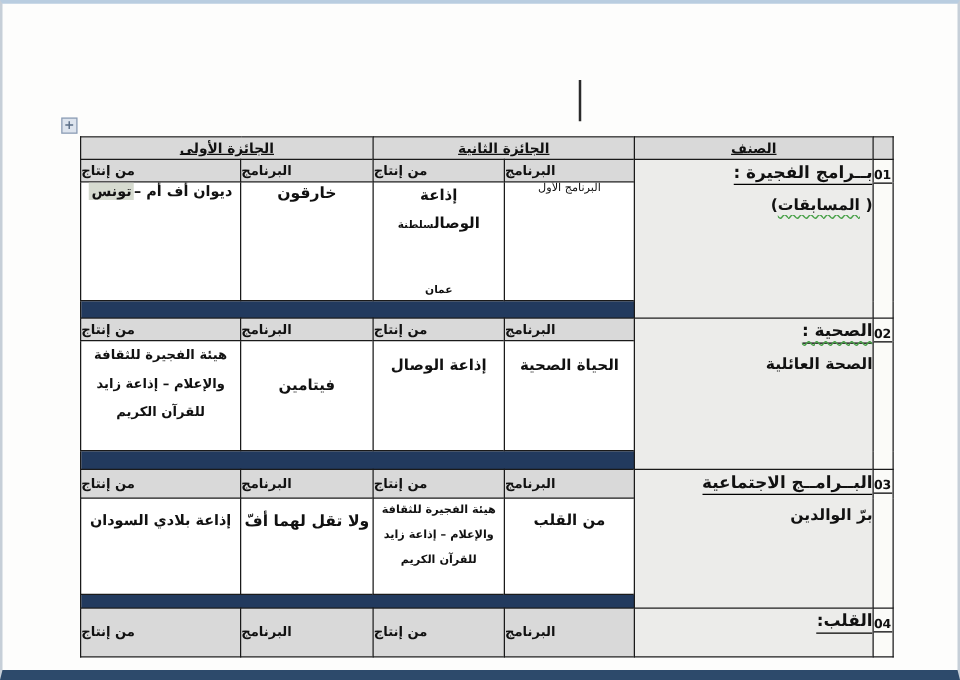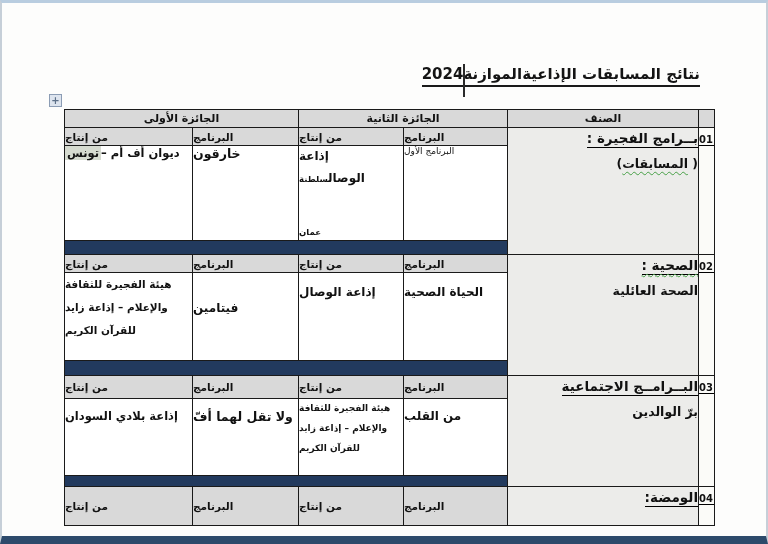--- a/index.html
+++ b/index.html
@@ -25,48 +25,47 @@
     position:absolute;left:47px;top:91px;width:13px;height:13px;box-sizing:border-box;
     border:1px solid #8b9cb4;background:#dde4ee;color:#5d7089;
     font-size:10px;line-height:11px;text-align:center;font-weight:bold;
   }
   
   table.res{
     position:absolute;left:62px;top:106px;width:650px;
     border-collapse:collapse;table-layout:fixed;direction:rtl;
   }
   table.res td{border:1px solid #1a1a1a;padding:0;overflow:hidden;box-sizing:border-box;}
-  .hdr{background:#d9d9d9;font-weight:bold;font-size:11px;text-align:center;vertical-align:middle;}
+  .hdr{background:#d9d9d9;font-weight:bold;font-size:11px;text-align:center;vertical-align:middle;text-decoration:underline;}
   .sub{background:#d9d9d9;font-weight:bold;font-size:10.5px;text-align:left;vertical-align:middle;}
   .navy{background:#223a5e;}
   .numcell{background:#fbfbf8;vertical-align:top;text-align:center;padding-top:9px;margin-left:20px;}
   .numcell span{font-size:10px;font-weight:bold;border-bottom:1px solid #000;padding:0 1px;}
   .cat{
     background:#ececea;vertical-align:top;text-align:right;
     padding:3px 7px 0 2px;font-weight:bold;font-size:13.5px;line-height:1.55;
   }
   .cat .u{border-bottom:1px solid #000;padding-bottom:1px;}
   .wavy{text-decoration:underline;text-decoration-style:wavy;text-decoration-color:#47a047;text-decoration-thickness:1px;text-underline-offset:3px;}
   .u.wavy{border-bottom:1px solid #000;}
   .cat .line2{display:block;margin-top:5px;font-size:12.5px;margin-left:18px;}
-  .data{background:#ffffff;vertical-align:top;text-align:left;font-weight:bold;font-size:12.5px;padding-top:8px;}
+  .data{background:#ffffff;vertical-align:top;text-align:center;font-weight:bold;font-size:12.5px;padding-top:8px;}
   .small-note{font-weight:normal;font-size:9px;padding-top:5px;}
   .prod1{font-size:12px;line-height:1.8;}
   .prod1 .sm{font-size:8.5px;font-weight:bold;margin-top:36px;}
   .hl{background:#d6dbd0;padding:0 2px;}
   .longprod{font-size:10.5px;line-height:2.15;padding:6px 4px 0 4px;}
   .longprod-sm{font-size:9px;line-height:2.2;padding:6px 3px 0 3px;}
   .mid{font-size:12px;}
 </style>
 </head>
 <body>
 
 <div class="page">
 
-  <div class="doc-title">نتائج المسابقات الإذاعيةالموازنة2024</div>
   <div class="caret"></div>
 
   <div class="move-handle">+</div>
 
   <table class="res">
     <colgroup>
       <col style="width:16px">
         <col style="width:191px">
         <col style="width:104px">
       <col style="width:105px">
@@ -155,21 +154,21 @@
     </tr>
     <tr style="height:11px">
       <td class="navy" colspan="4"></td>
     </tr>
 
     <tr style="height:39px">
       <td class="numcell">
         <span>04</span>
       </td>
       <td class="cat">
-        <span class="u">الومضة:</span>
+        <span class="u">القلب:</span>
       </td>
       <td class="sub">البرنامج</td>
       <td class="sub">من إنتاج</td>
       <td class="sub">البرنامج</td>
       <td class="sub">من إنتاج</td>
     </tr>
   </tbody>
     </table>
 </div>
 

